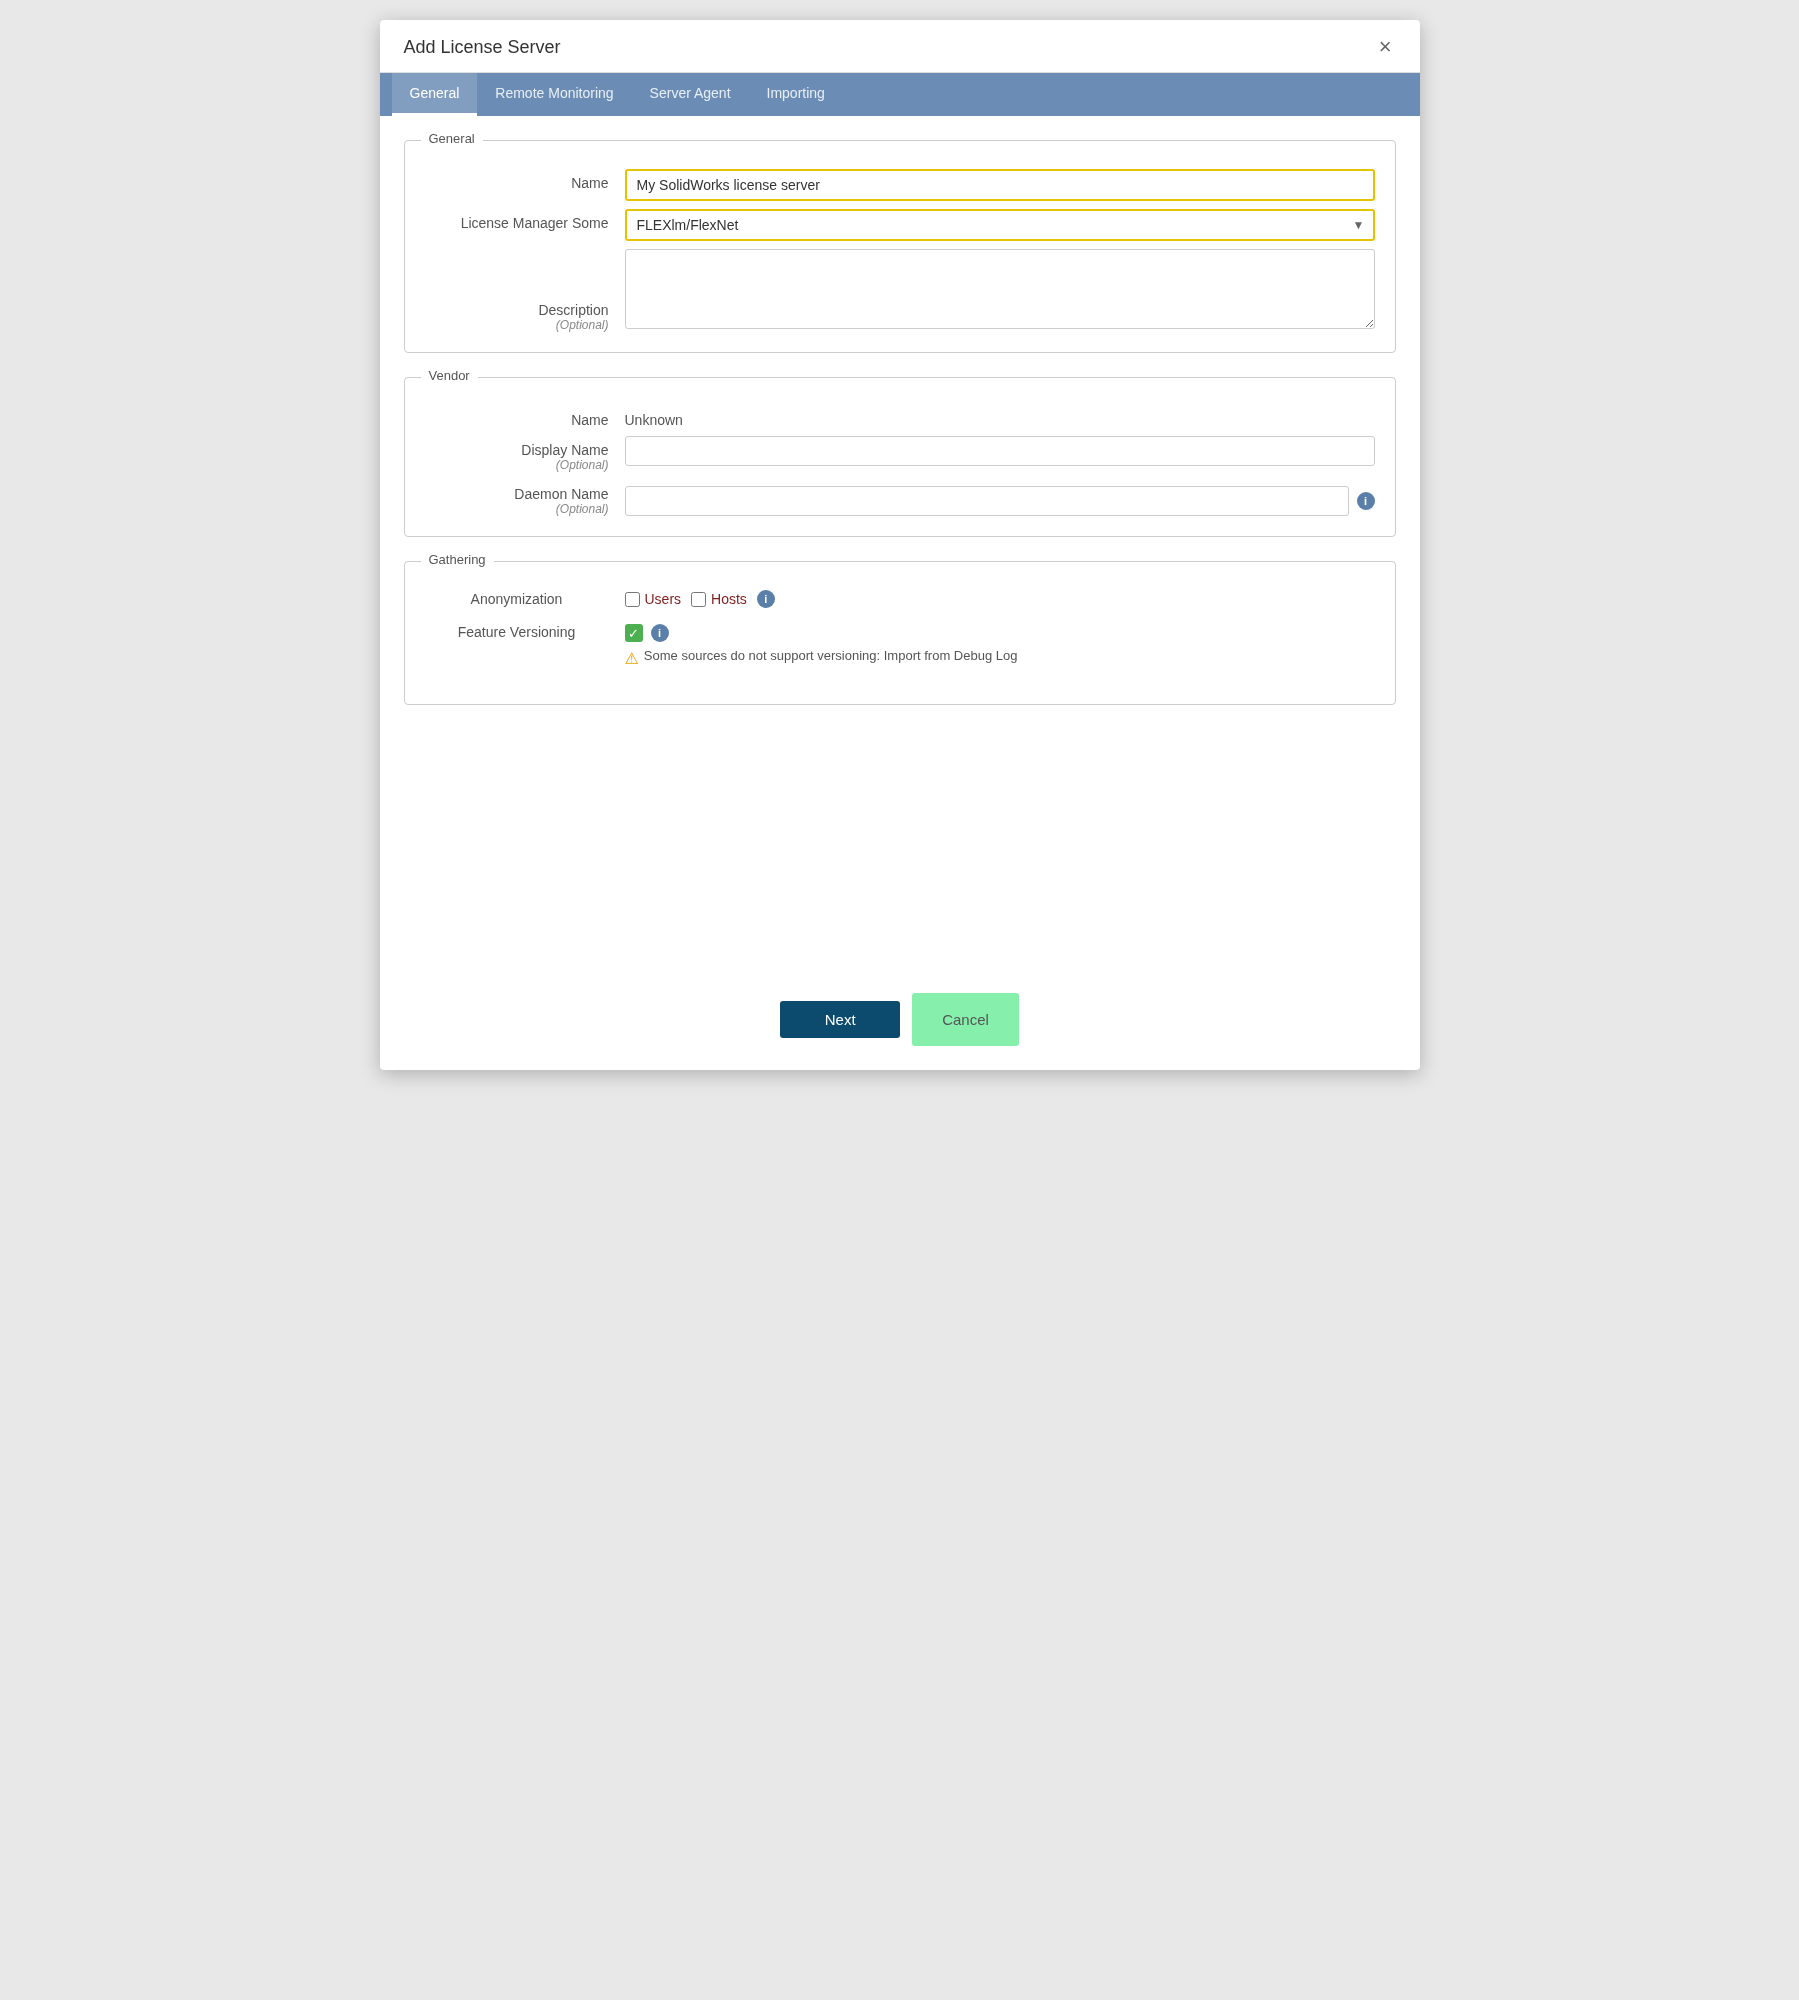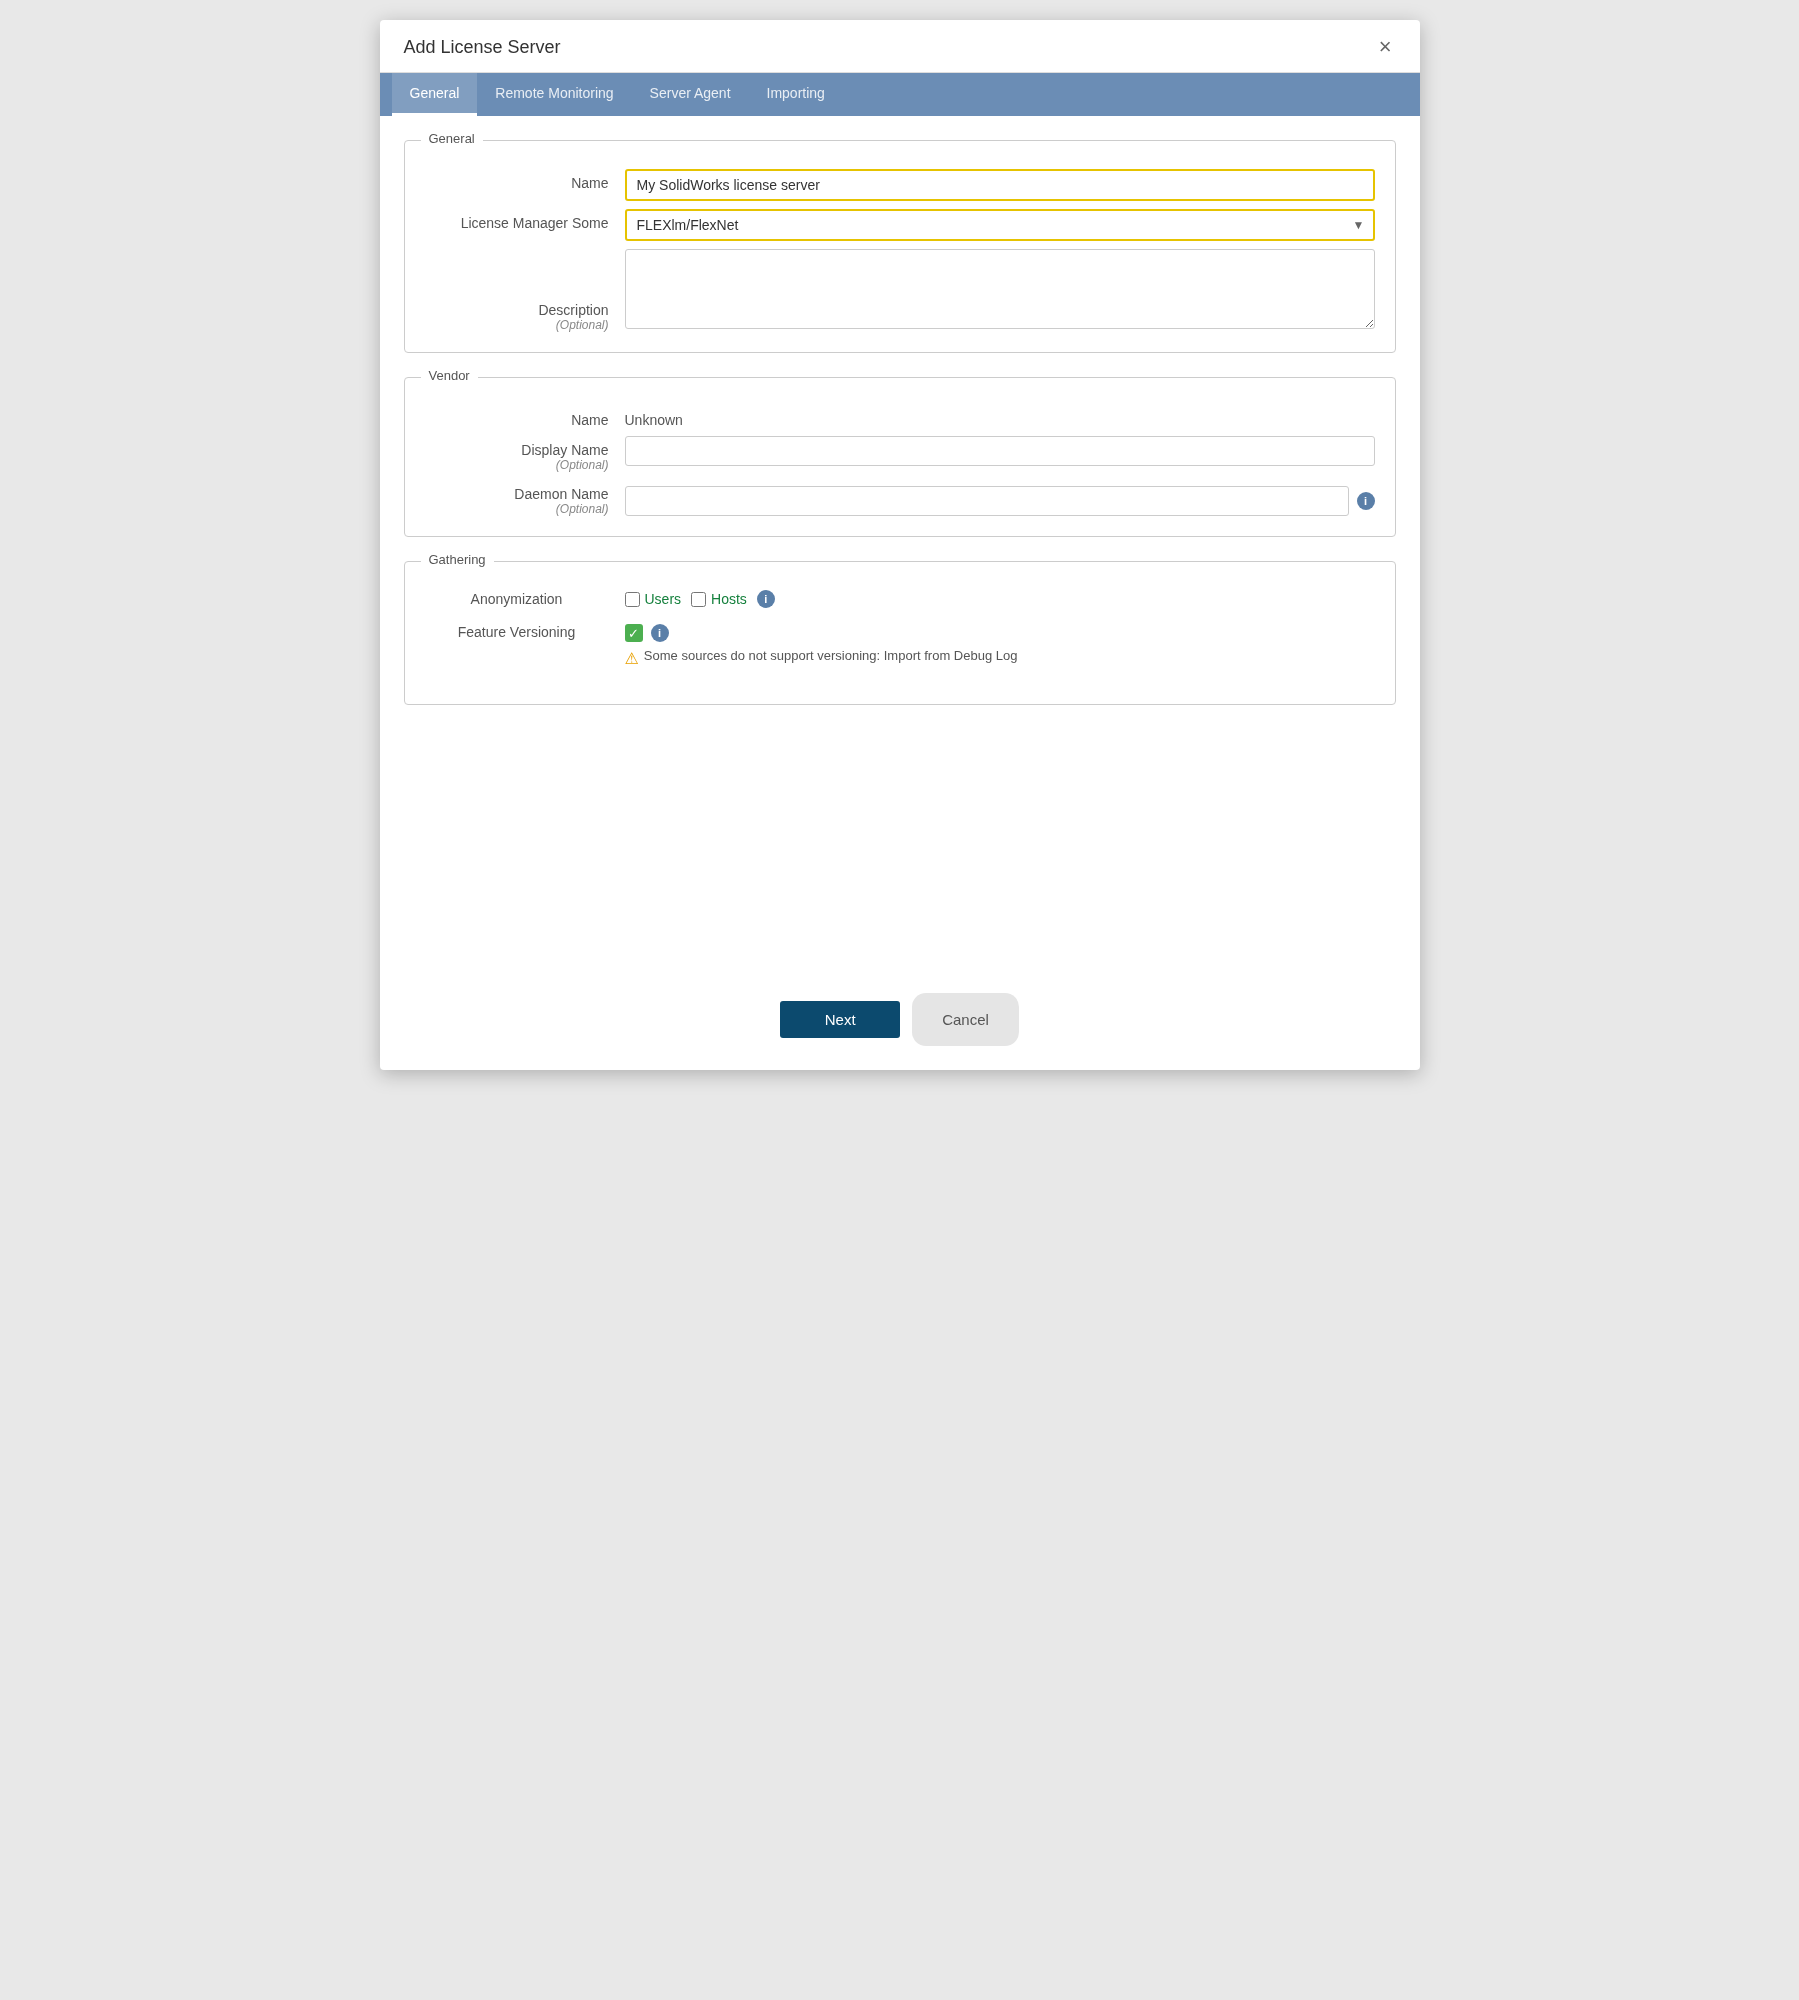--- a/index.html
+++ b/index.html
@@ -211,21 +211,21 @@
       align-items: center;
       gap: 5px;
     }
     .checkbox-group input[type="checkbox"] {
       width: 15px;
       height: 15px;
       cursor: pointer;
     }
     .checkbox-group label {
       font-size: 14px;
-      color: #15803d;
+      color: #7f1d1d;
       cursor: pointer;
     }
     .feature-versioning-row {
       display: flex;
       align-items: flex-start;
     }
     .feature-versioning-controls {
       display: flex;
       flex-direction: column;
       gap: 6px;
@@ -273,24 +273,24 @@
       background: #0c4a6e;
       color: #fff;
       border: none;
       border-radius: 3px;
       padding: 10px 40px;
       font-size: 15px;
       cursor: pointer;
       min-width: 120px;
     }
     .btn-cancel {
-      background: #e5e5e5;
+      background: #86efac;
       color: #555;
       border: none;
-      border-radius: 14px;
+      border-radius: 3px;
       padding: 18px 30px;
       font-size: 15px;
       cursor: pointer;
       min-width: 100px;
     }
   </style>
 </head>
 <body>
 
 <div class="dialog">

